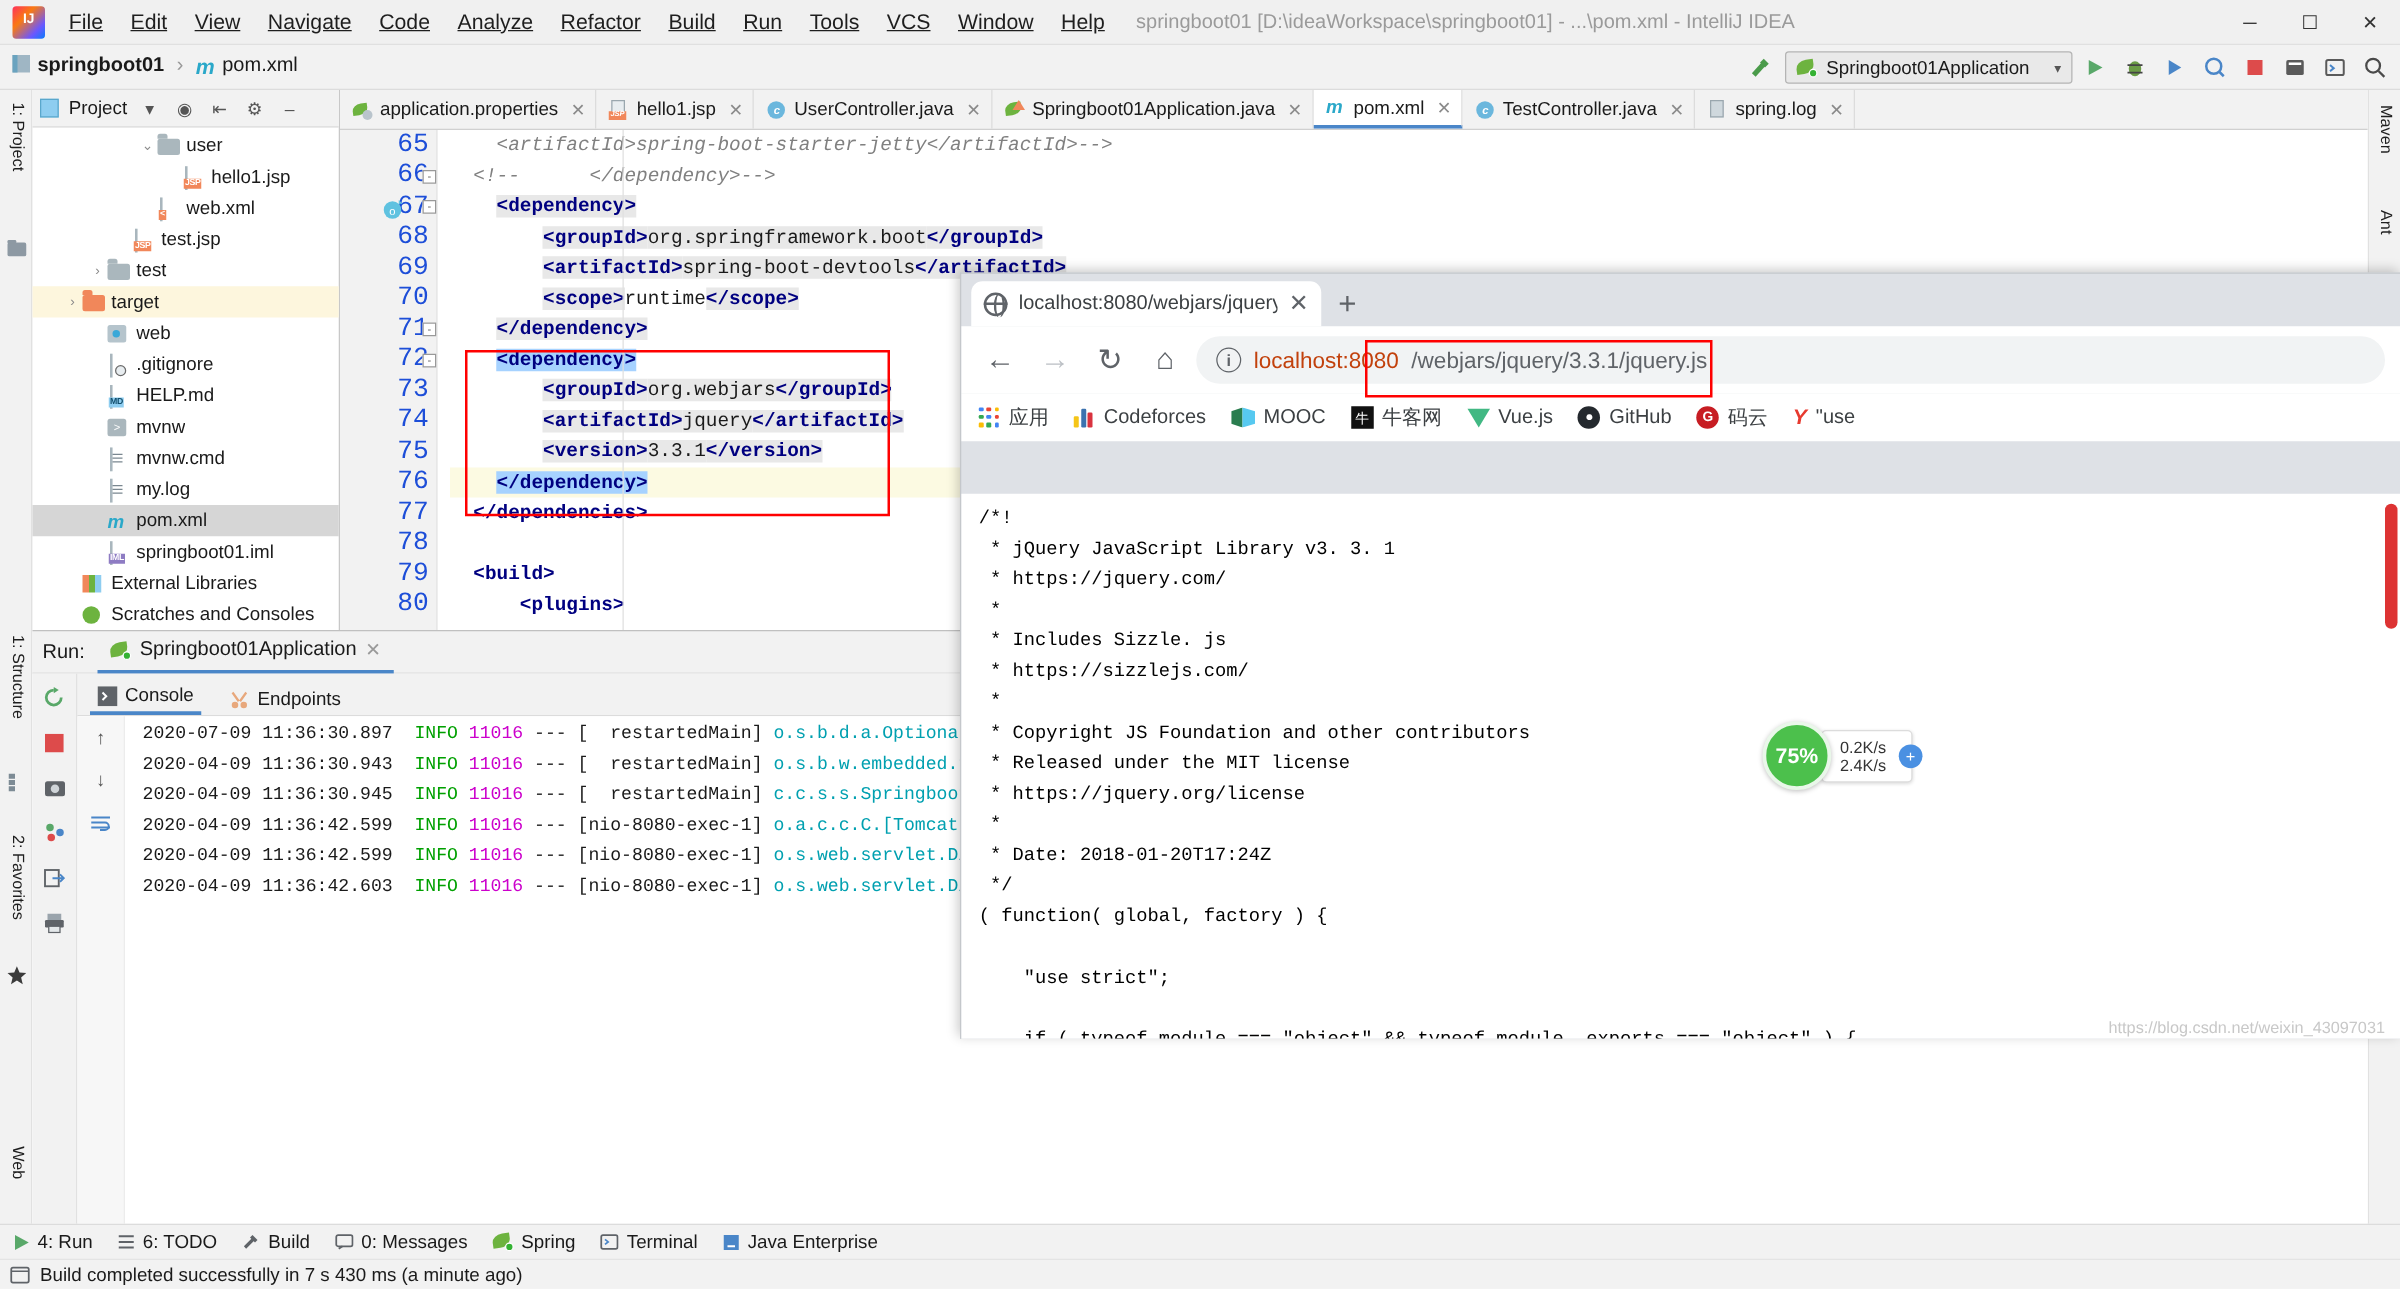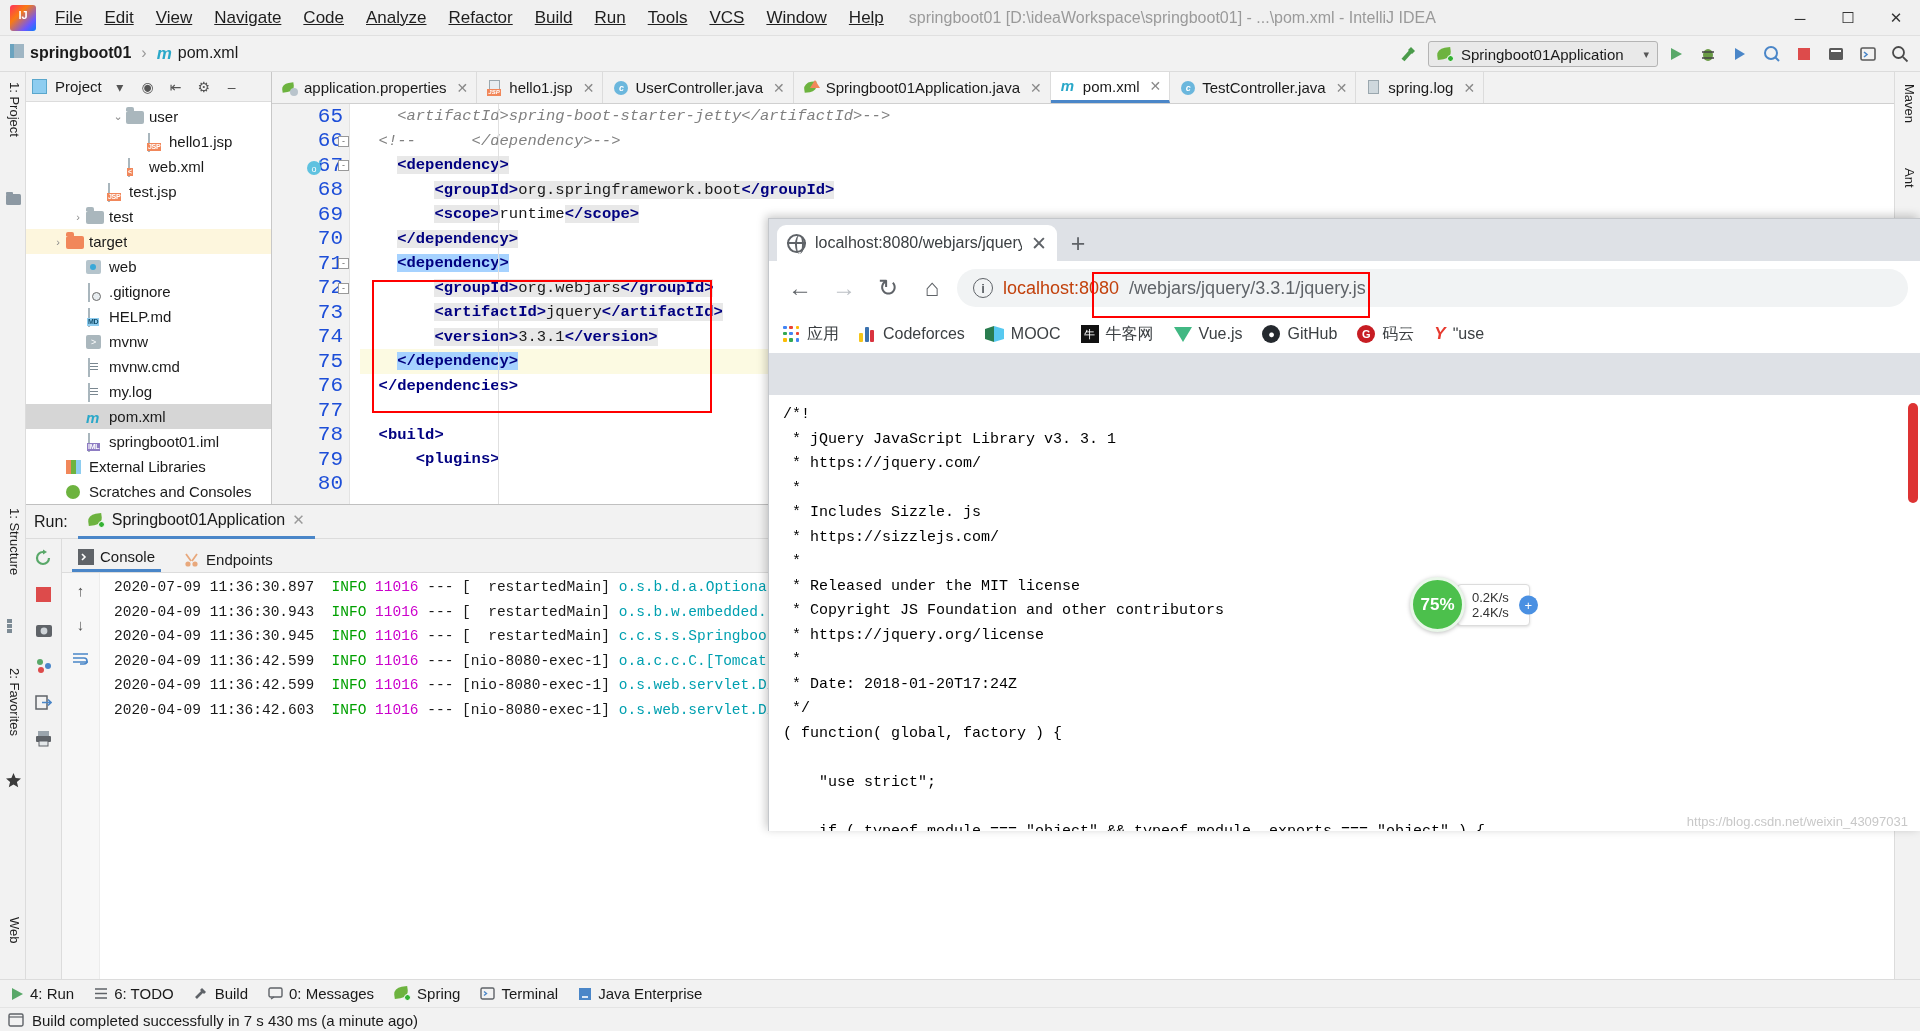--- a/index.html
+++ b/index.html
@@ -658,20 +658,21 @@
                 <text x="8" y="14" font-size="9" fill="#fff" text-anchor="middle" font-family="Liberation Sans">o</text>
                 <path d="M13 2 L16 5 L13 5 Z" fill="#5fc2e0"></path>
               </svg></div>
           </div>
         <div class="code">
           <div class="vline" style="left:148px;"></div>
         <div class="cline"><span class="txt">    </span><span class="cmt">&lt;artifactId&gt;spring-boot-starter-jetty&lt;/artifactId&gt;--&gt;</span></div>
             <div class="cline"><span class="cmt">  &lt;!--      &lt;/dependency&gt;--&gt;</span></div>
             <div class="cline"><span class="txt">    </span><span class="tag hl">&lt;dependency&gt;</span></div>
             <div class="cline"><span class="txt">        </span><span class="tag hl">&lt;groupId&gt;</span><span class="txt hl">org.springframework.boot</span><span class="tag hl">&lt;/groupId&gt;</span></div>
+            <div class="cline"><span class="txt">        </span><span class="tag hl">&lt;artifactId&gt;</span><span class="txt hl">spring-boot-devtools</span><span class="tag hl">&lt;/artifactId&gt;</span></div>
             <div class="cline"><span class="txt">        </span><span class="tag hl">&lt;scope&gt;</span><span class="txt">runtime</span><span class="tag hl">&lt;/scope&gt;</span></div>
             <div class="cline"><span class="txt">    </span><span class="tag hl">&lt;/dependency&gt;</span></div>
             <div class="cline"><span class="txt">    </span><span class="tag selblue">&lt;dependency&gt;</span></div>
             <div class="cline"><span class="txt">        </span><span class="tag hl">&lt;groupId&gt;</span><span class="txt hl">org.webjars</span><span class="tag hl">&lt;/groupId&gt;</span></div>
             <div class="cline"><span class="txt">        </span><span class="tag hl">&lt;artifactId&gt;</span><span class="txt hl">jquery</span><span class="tag hl">&lt;/artifactId&gt;</span></div>
             <div class="cline"><span class="txt">        </span><span class="tag hl">&lt;version&gt;</span><span class="txt hl">3.3.1</span><span class="tag hl">&lt;/version&gt;</span></div>
             <div class="cline curr"><span class="txt">    </span><span class="tag selblue">&lt;/dependency&gt;</span></div>
             <div class="cline"><span class="txt">  </span><span class="tag">&lt;/dependencies&gt;</span></div>
             <div class="cline"><span class="txt"></span></div>
             <div class="cline"><span class="txt">  </span><span class="tag">&lt;build&gt;</span></div>
@@ -919,22 +920,22 @@
       </div>
     </div>
     <div class="bpage">
         <div class="bline">/*!</div>
         <div class="bline"> * jQuery JavaScript Library v3. 3. 1</div>
         <div class="bline"> * https://jquery.com/</div>
         <div class="bline"> *</div>
         <div class="bline"> * Includes Sizzle. js</div>
         <div class="bline"> * https://sizzlejs.com/</div>
         <div class="bline"> *</div>
+        <div class="bline"> * Copyright JS Foundation and other contributors</div>
         <div class="bline"> * Released under the MIT license</div>
-        <div class="bline"> * Copyright JS Foundation and other contributors</div>
         <div class="bline"> * https://jquery.org/license</div>
         <div class="bline"> *</div>
         <div class="bline"> * Date: 2018-01-20T17:24Z</div>
         <div class="bline"> */</div>
         <div class="bline">( function( global, factory ) {</div>
         <div class="bline"></div>
         <div class="bline">    ʺuse strictʺ;</div>
         <div class="bline"></div>
         <div class="bline">    if ( typeof module === ʺobjectʺ &amp;&amp; typeof module. exports === ʺobjectʺ ) {</div>
       </div>

